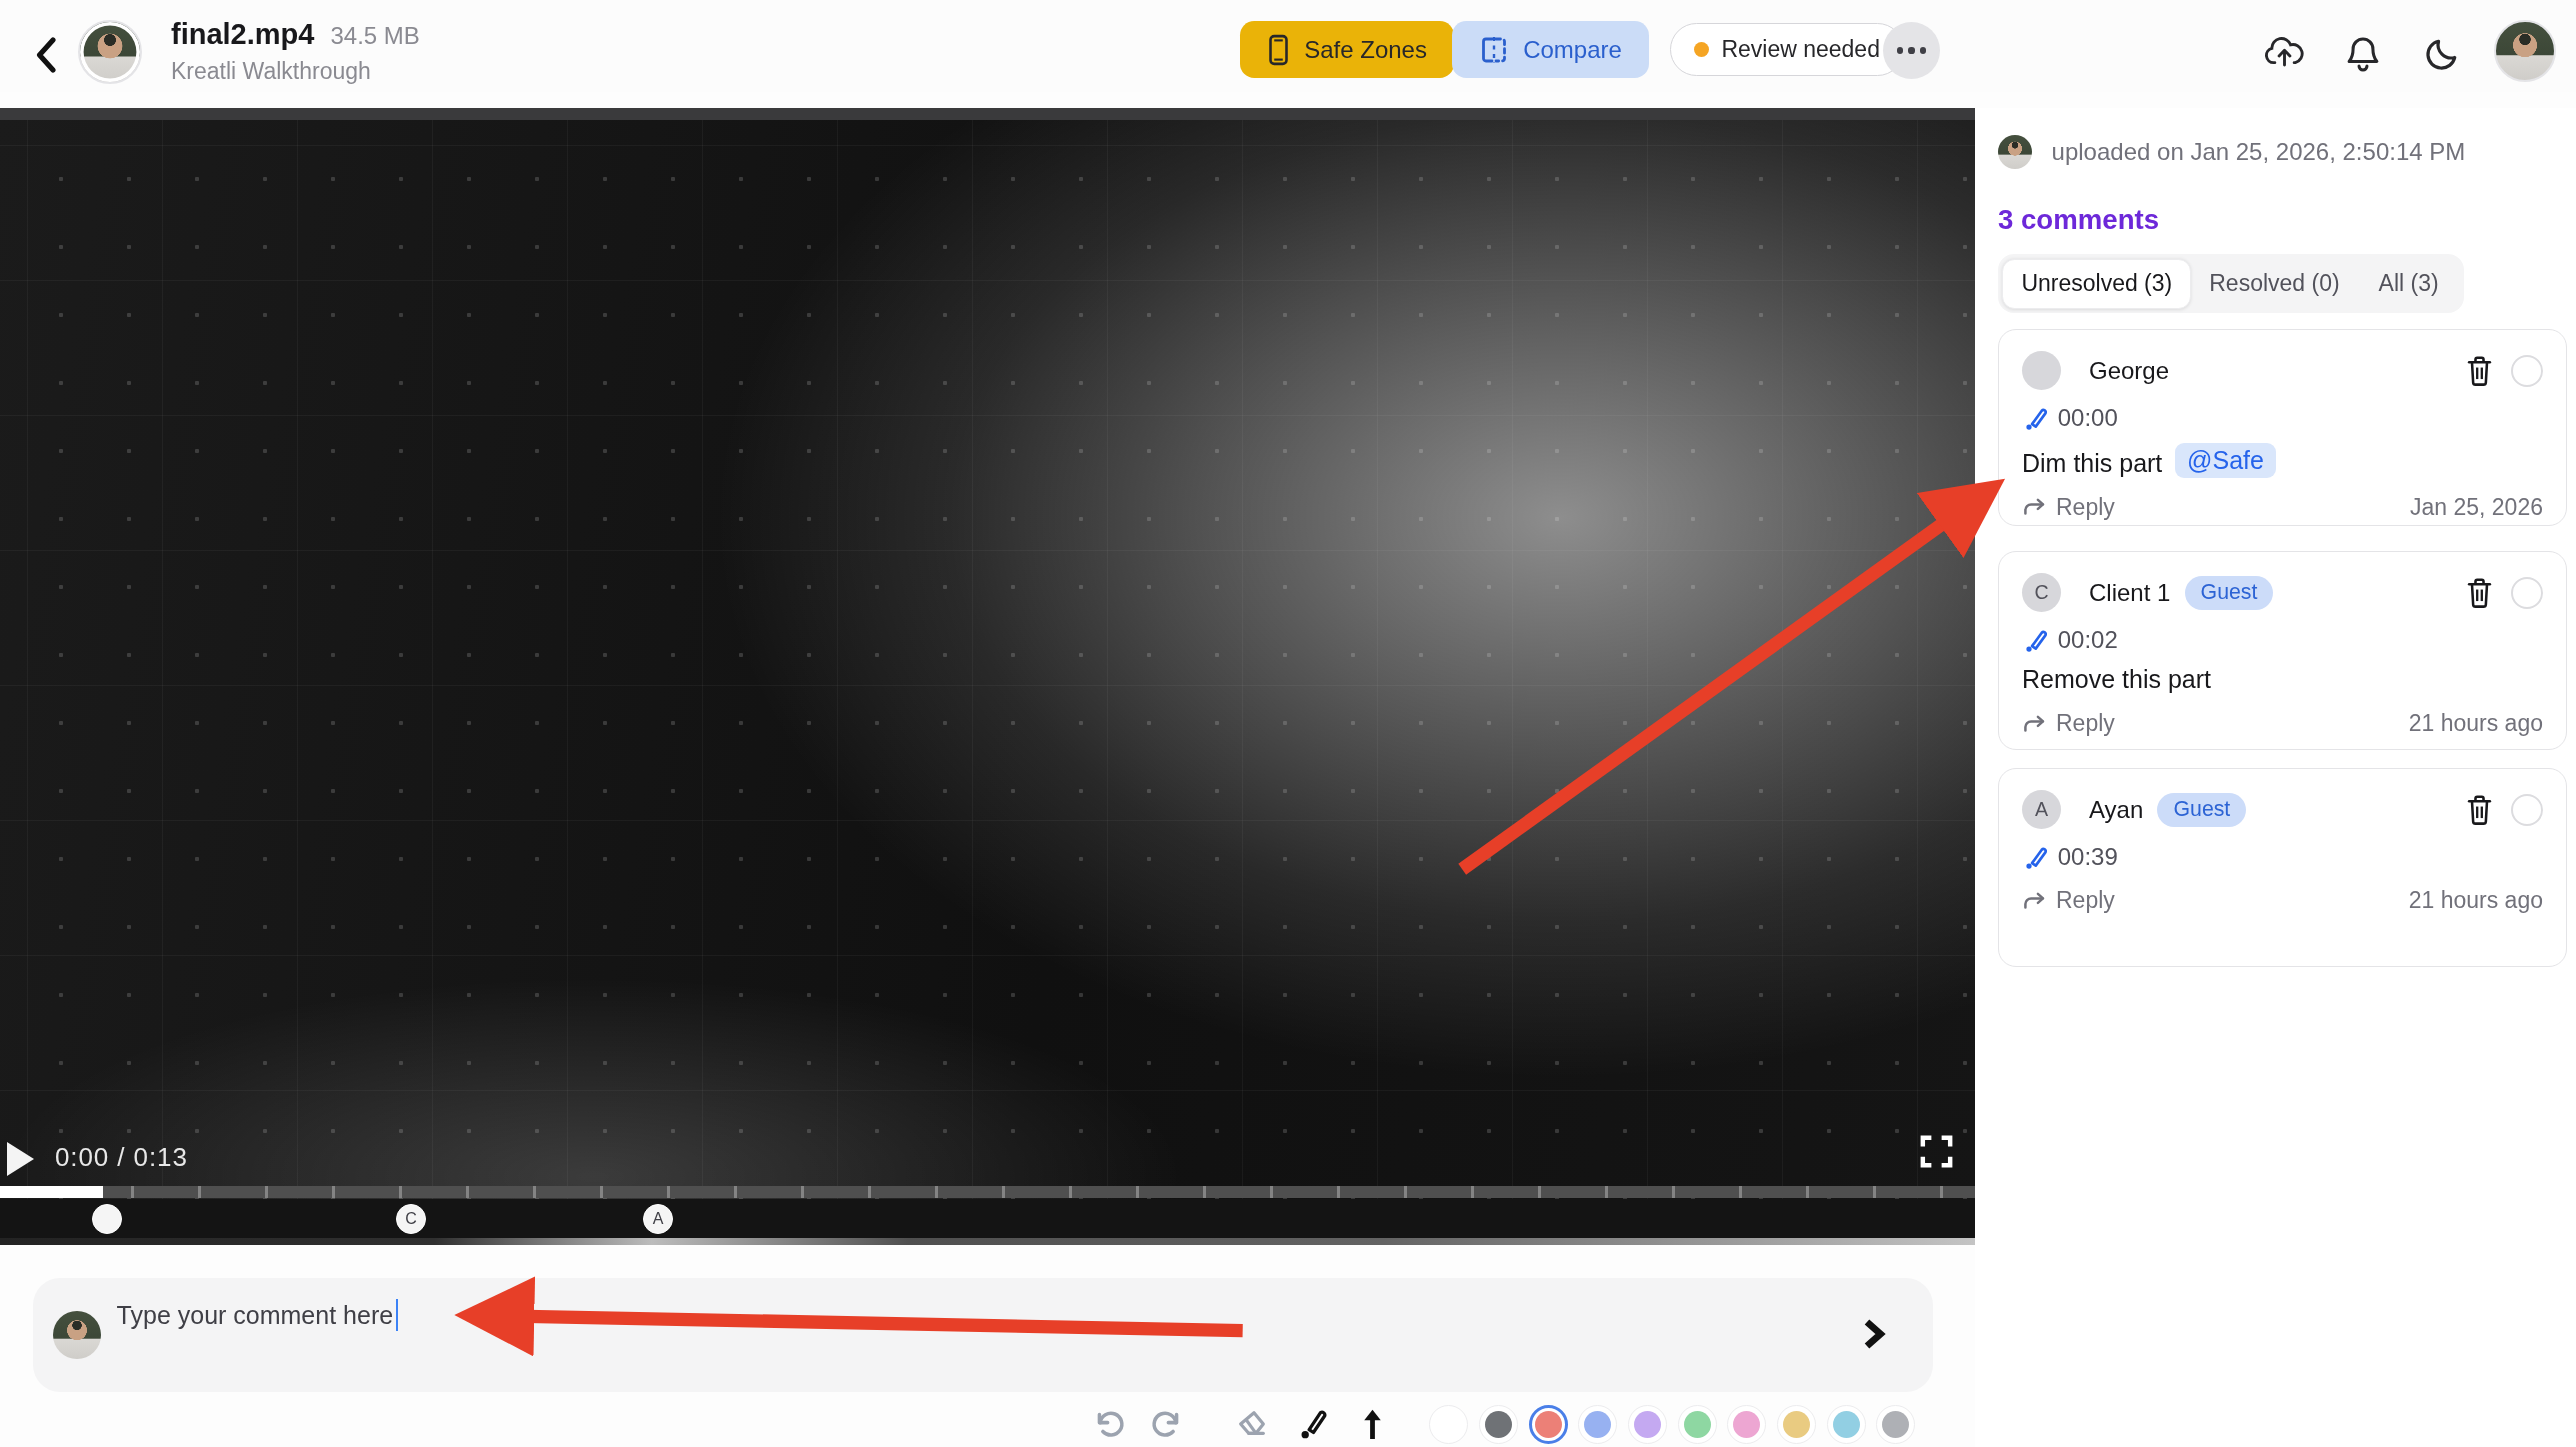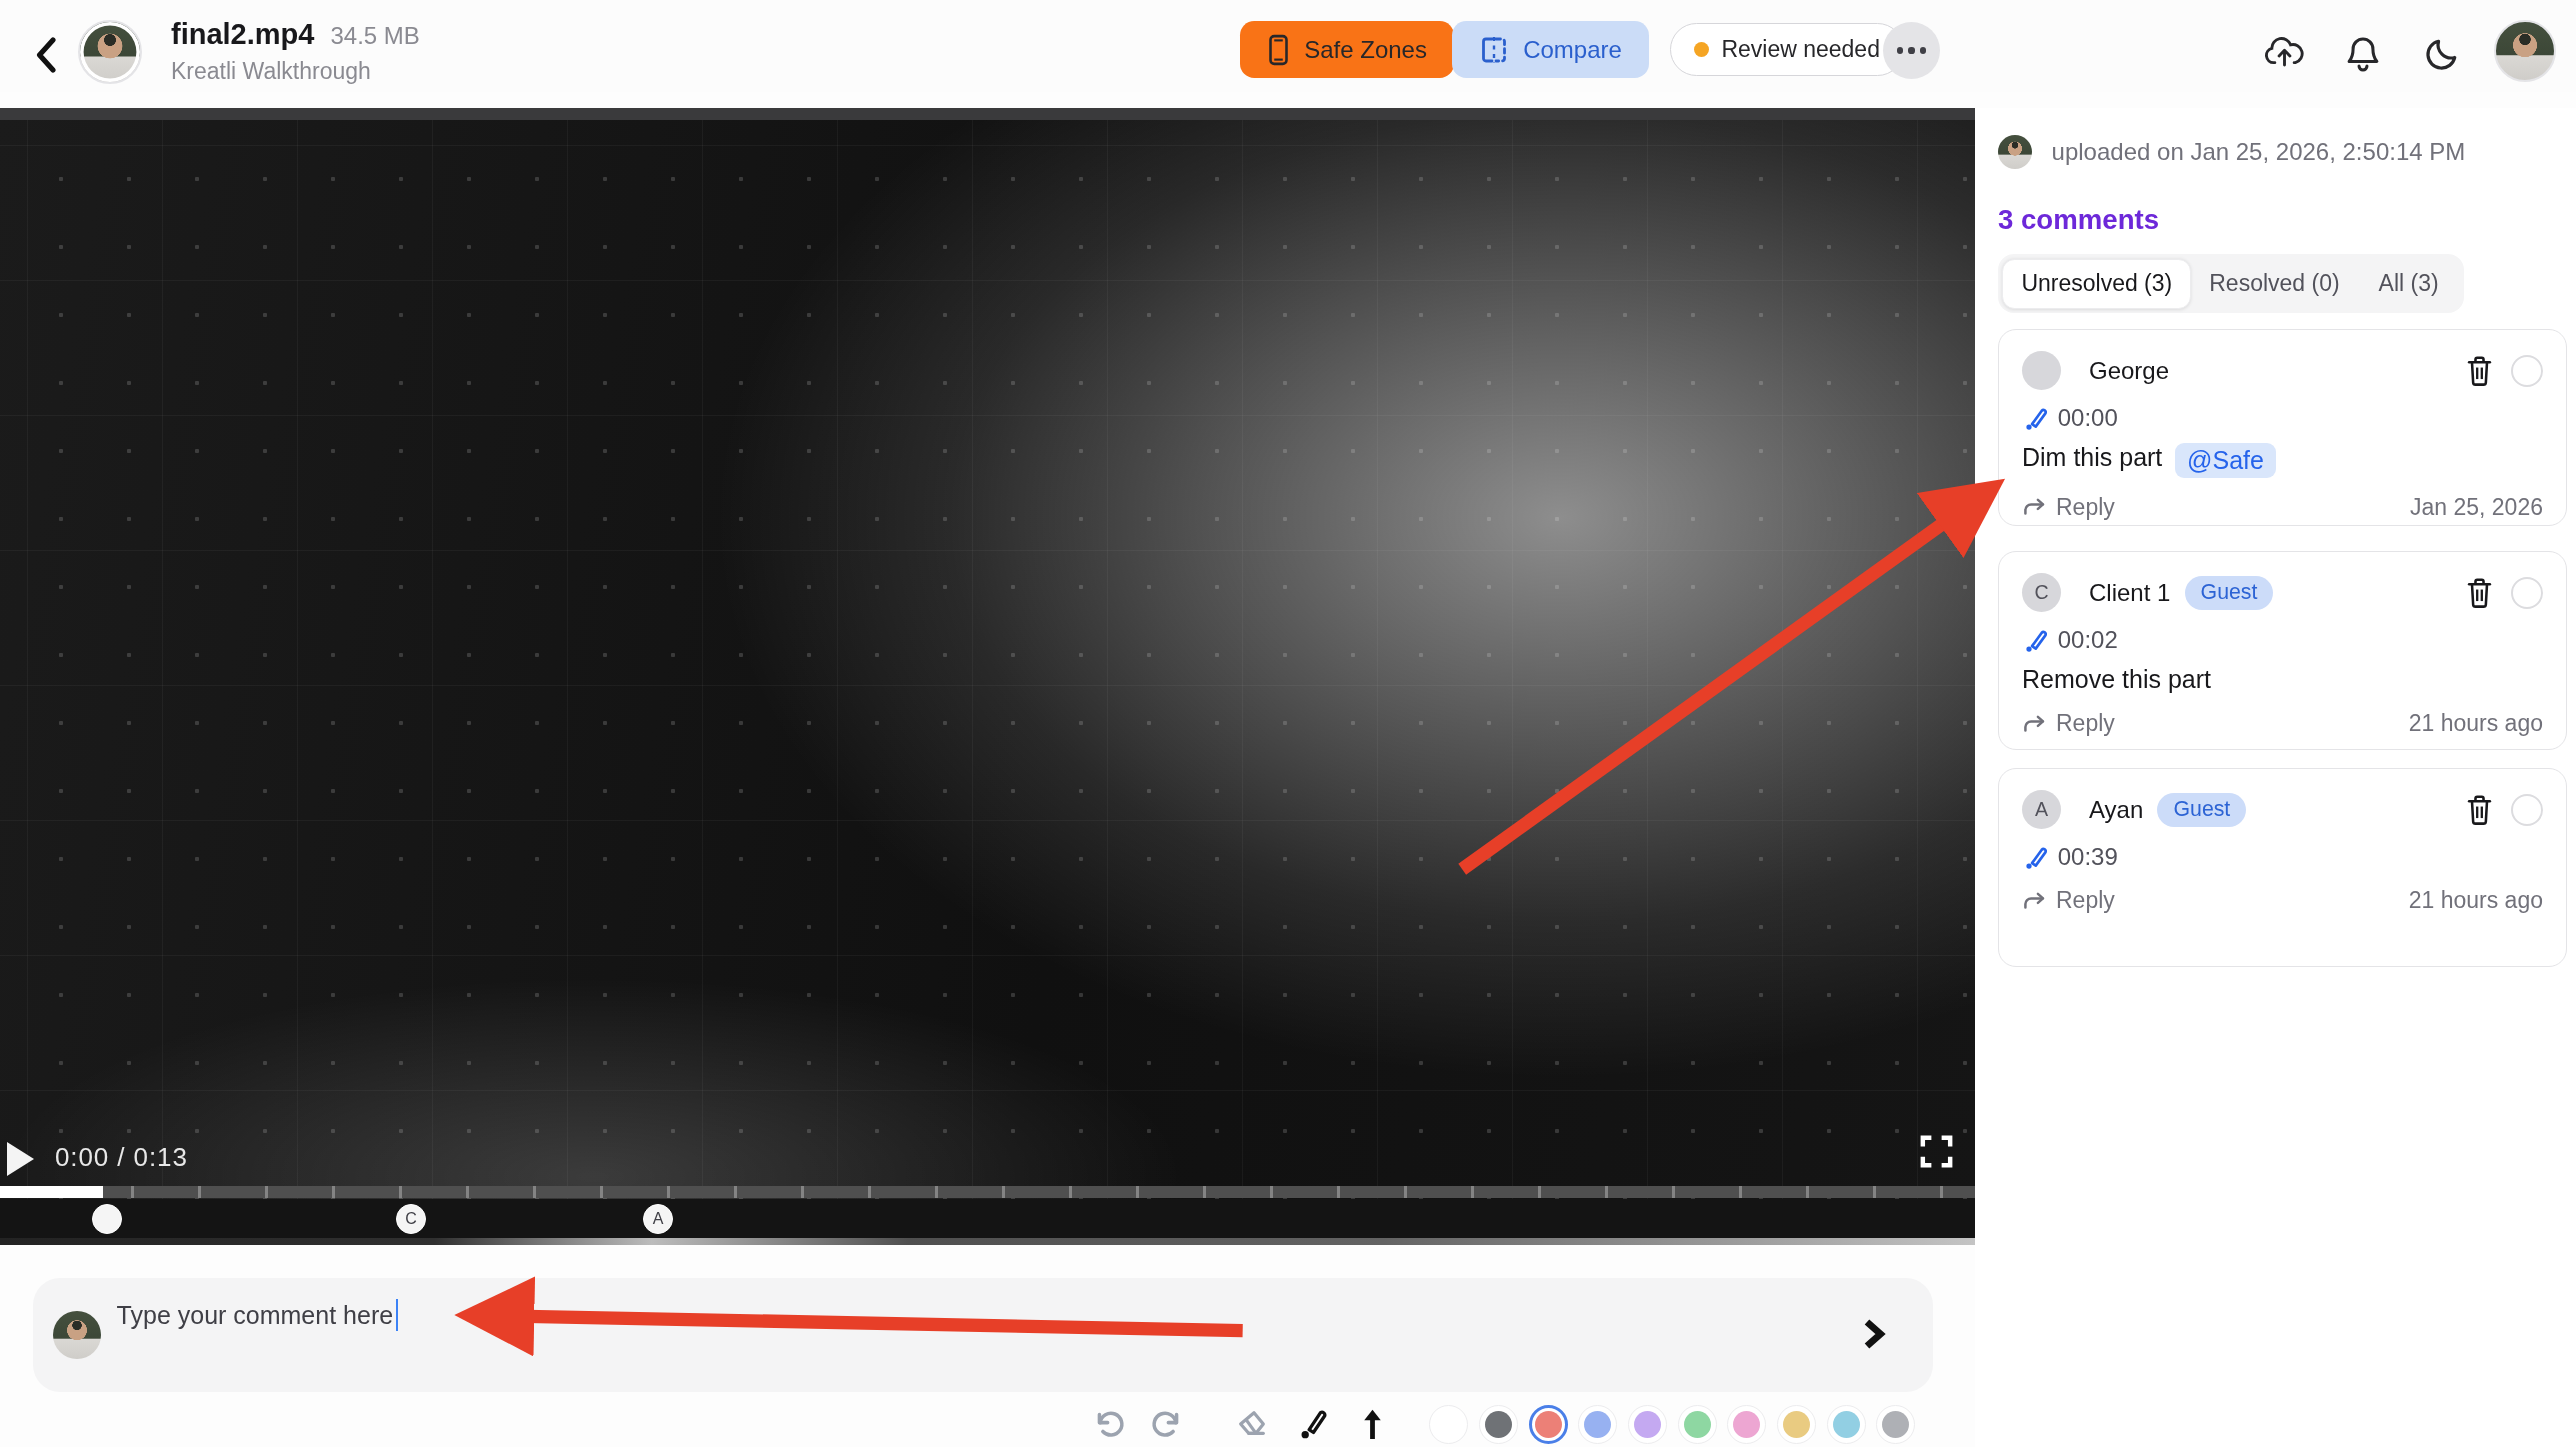--- a/index.html
+++ b/index.html
@@ -21,21 +21,21 @@
       radial-gradient(circle at 50% 40%, #c9a183 0 26%, transparent 27%),
       linear-gradient(180deg, #45503e 0%, #3c4737 57%, #dad8d4 58%, #cfcdc9 100%);
   }
   .header-avatar { position:absolute; left:78px; top:19.6px; width:64px; height:64px; border:2.7px solid #e4e4e7; box-shadow:0 0 0 3.6px #fff inset; }
   .title-block { position:absolute; left:171px; top:18px; }
   .title-row { display:flex; align-items:baseline; gap:16px; }
   .file-name { font-size:29px; font-weight:700; color:#18181b; }
   .file-size { font-size:24px; color:#8a8a91; }
   .project-name { font-size:23px; color:#8a8a91; margin-top:7.1px; }
   .hbtn { position:absolute; top:21.3px; height:57px; display:flex; align-items:center; gap:14.2px; padding:0 27px; border:none; border-radius:14.2px; font-size:24px; font-family:inherit; cursor:pointer; }
-  .safe-zones { left:1240px; background:#f97316; color:#27272a; }
+  .safe-zones { left:1240px; background:#eab308; color:#27272a; }
   .compare { left:1452px; background:#cbdcf7; color:#2a5fcd; }
   .review-badge { position:absolute; left:1670px; top:23px; height:53px; display:flex; align-items:center; gap:12.4px; padding:0 23px; background:#fff; border:1.8px solid #d6d6da; border-radius:888px; font-size:23px; color:#27272a; }
   .status-dot { width:15px; height:15px; border-radius:50%; background:#f5a524; }
   .more-btn { position:absolute; left:1883px; top:22px; width:57px; height:57px; border-radius:50%; background:#e4e4e7; border:none; display:flex; align-items:center; justify-content:center; gap:5.3px; cursor:pointer; }
   .more-btn i { width:6.2px; height:6.2px; border-radius:50%; background:#3f3f46; }
   .icon-btn { position:absolute; top:30px; width:46px; height:46px; background:none; border:none; display:flex; align-items:center; justify-content:center; cursor:pointer; color:#27272a; }
   .header-avatar-right { position:absolute; left:2494px; top:19.6px; width:62px; height:62px; border:2.7px solid #e4e4e7; cursor:pointer; }
   
   .stage {
     position:absolute; left:0; top:108px; width:1975px; height:1137px;
@@ -92,21 +92,21 @@
   .card-3 { top:660px; height:199px; }
   .card-head { display:flex; align-items:center; }
   .card-avatar { width:39px; height:39px; font-size:19.6px; color:#52525b; background:#d7d7db; display:flex; align-items:center; justify-content:center; }
   .card-author { font-size:24px; color:#18181b; margin-left:28px; font-weight:400; }
   .guest-badge { margin-left:14.2px; background:#ccdcf9; color:#2c63d4; font-size:21.3px; padding:4.4px 16px; border-radius:888px; }
   .card-head-spacer { flex:1; }
   .trash-btn { background:none; border:none; cursor:pointer; color:#18181b; width:32px; height:32px; display:flex; align-items:center; justify-content:center; }
   .resolve-circle { width:32px; height:32px; border-radius:50%; border:2.7px solid #dcdcdf; background:none; margin-left:16px; cursor:pointer; }
   .ts-row { display:flex; align-items:center; gap:10.7px; margin-top:14.2px; }
   .ts-text { font-size:24px; color:#52525b; }
-  .comment-text-row { margin-top:10.7px; display:flex; align-items:flex-start; gap:12.4px; }
+  .comment-text-row { margin-top:10.7px; display:flex; align-items:flex-end; gap:12.4px; }
   .comment-text { font-size:25px; color:#18181b; }
   .mention { background:#d9e6fb; color:#2563eb; font-size:25px; padding:2.7px 12.4px; border-radius:9px; cursor:pointer; }
   .card-foot { display:flex; align-items:center; margin-top:16px; }
   .reply-btn { display:flex; align-items:center; gap:9px; background:none; border:none; font-size:23px; color:#71717a; cursor:pointer; font-family:inherit; }
   .card-date { margin-left:auto; font-size:23px; color:#71717a; }
   
   .comment-bar { position:absolute; left:33px; top:1278px; width:1900px; height:114px; background:#f4f4f5; border-radius:27px; display:flex; align-items:center; padding:0 41px 0 19.6px; }
   .comment-bar .avatar { width:48px; height:48px; }
   .comment-input { margin-left:16px; font-size:25px; color:#3f3f46; cursor:text; display:flex; align-items:center; align-self:flex-start; margin-top:21.3px; }
   .text-cursor { display:inline-block; width:2.7px; height:32px; background:#3b82f6; margin-left:2.7px; }

